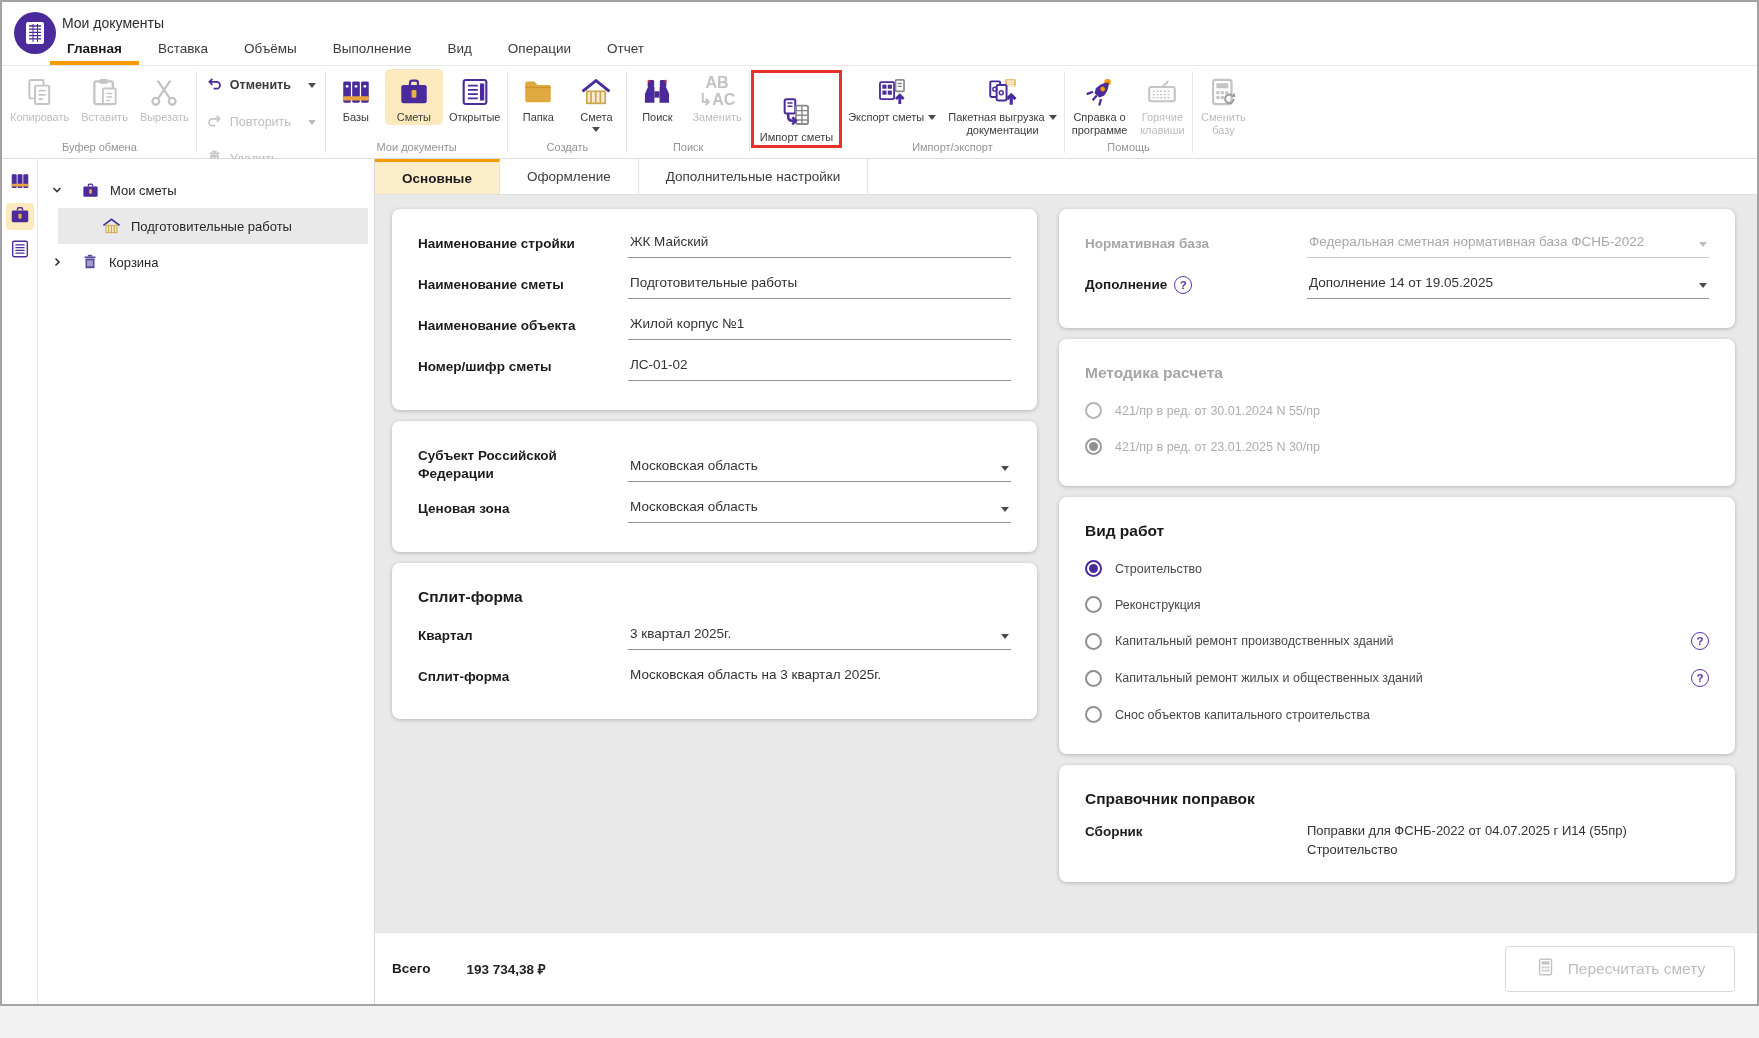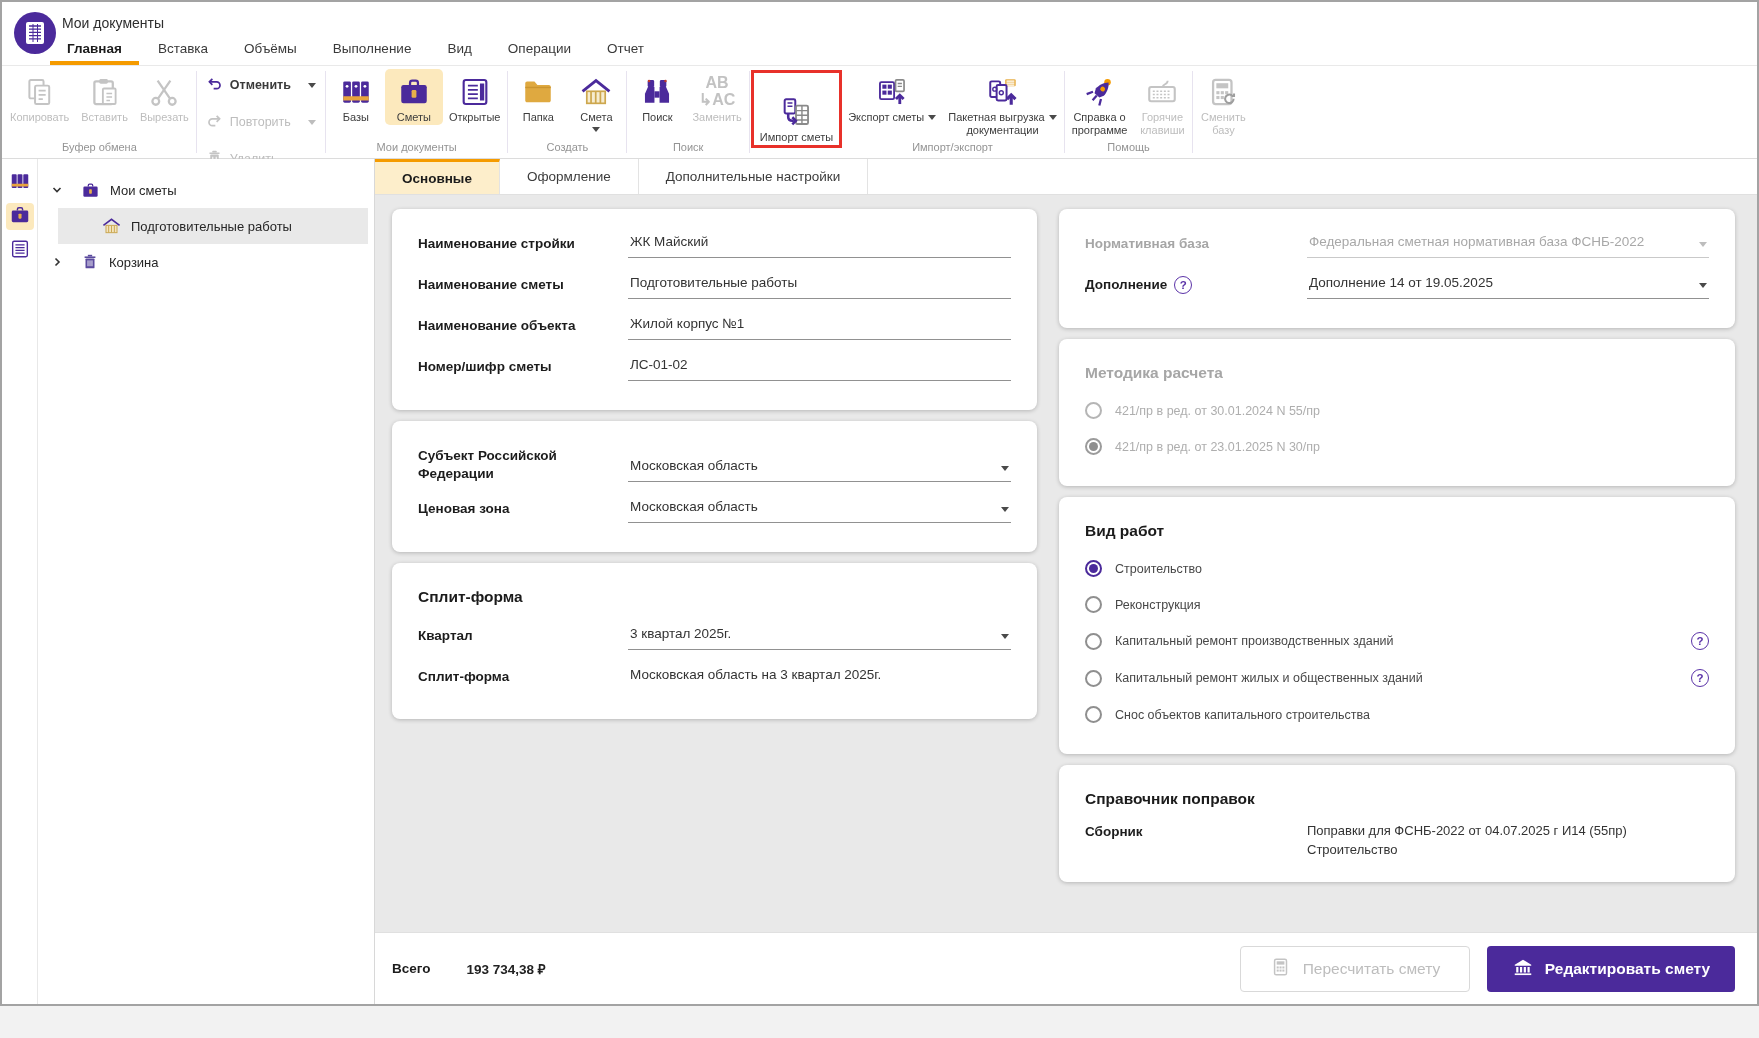--- a/index.html
+++ b/index.html
@@ -657,28 +657,17 @@
                   <rect x="7.3" y="11.4" width="2.2" height="2.2"></rect>
                   <rect x="10.4" y="11.4" width="2.2" height="2.2"></rect>
                   <rect x="13.5" y="11.4" width="2.2" height="2.2"></rect>
                   <rect x="7.3" y="14.8" width="2.2" height="2.2"></rect>
                   <rect x="10.4" y="14.8" width="2.2" height="2.2"></rect>
                   <rect x="13.5" y="14.8" width="2.2" height="2.2"></rect>
                 </g>
               </svg></span>
           <span>Пересчитать смету</span>
         </div>
-        <div class="btn btn-edit">
-          <span><svg viewBox="0 0 24 24" width="22" height="22" fill="#fff">
-                <path d="M3 9.5L12 4l9 5.5v1.2H3z"></path>
-                <rect x="4.6" y="12" width="2.4" height="6"></rect>
-                <rect x="8.7" y="12" width="2.4" height="6"></rect>
-                <rect x="12.8" y="12" width="2.4" height="6"></rect>
-                <rect x="16.9" y="12" width="2.4" height="6"></rect>
-                <rect x="3" y="19" width="18" height="1.8"></rect>
-              </svg></span>
-          <span>Редактировать смету</span>
-        </div>
       </div>
     </div>
 
   </div>
 </div>
 
 </body></html>

